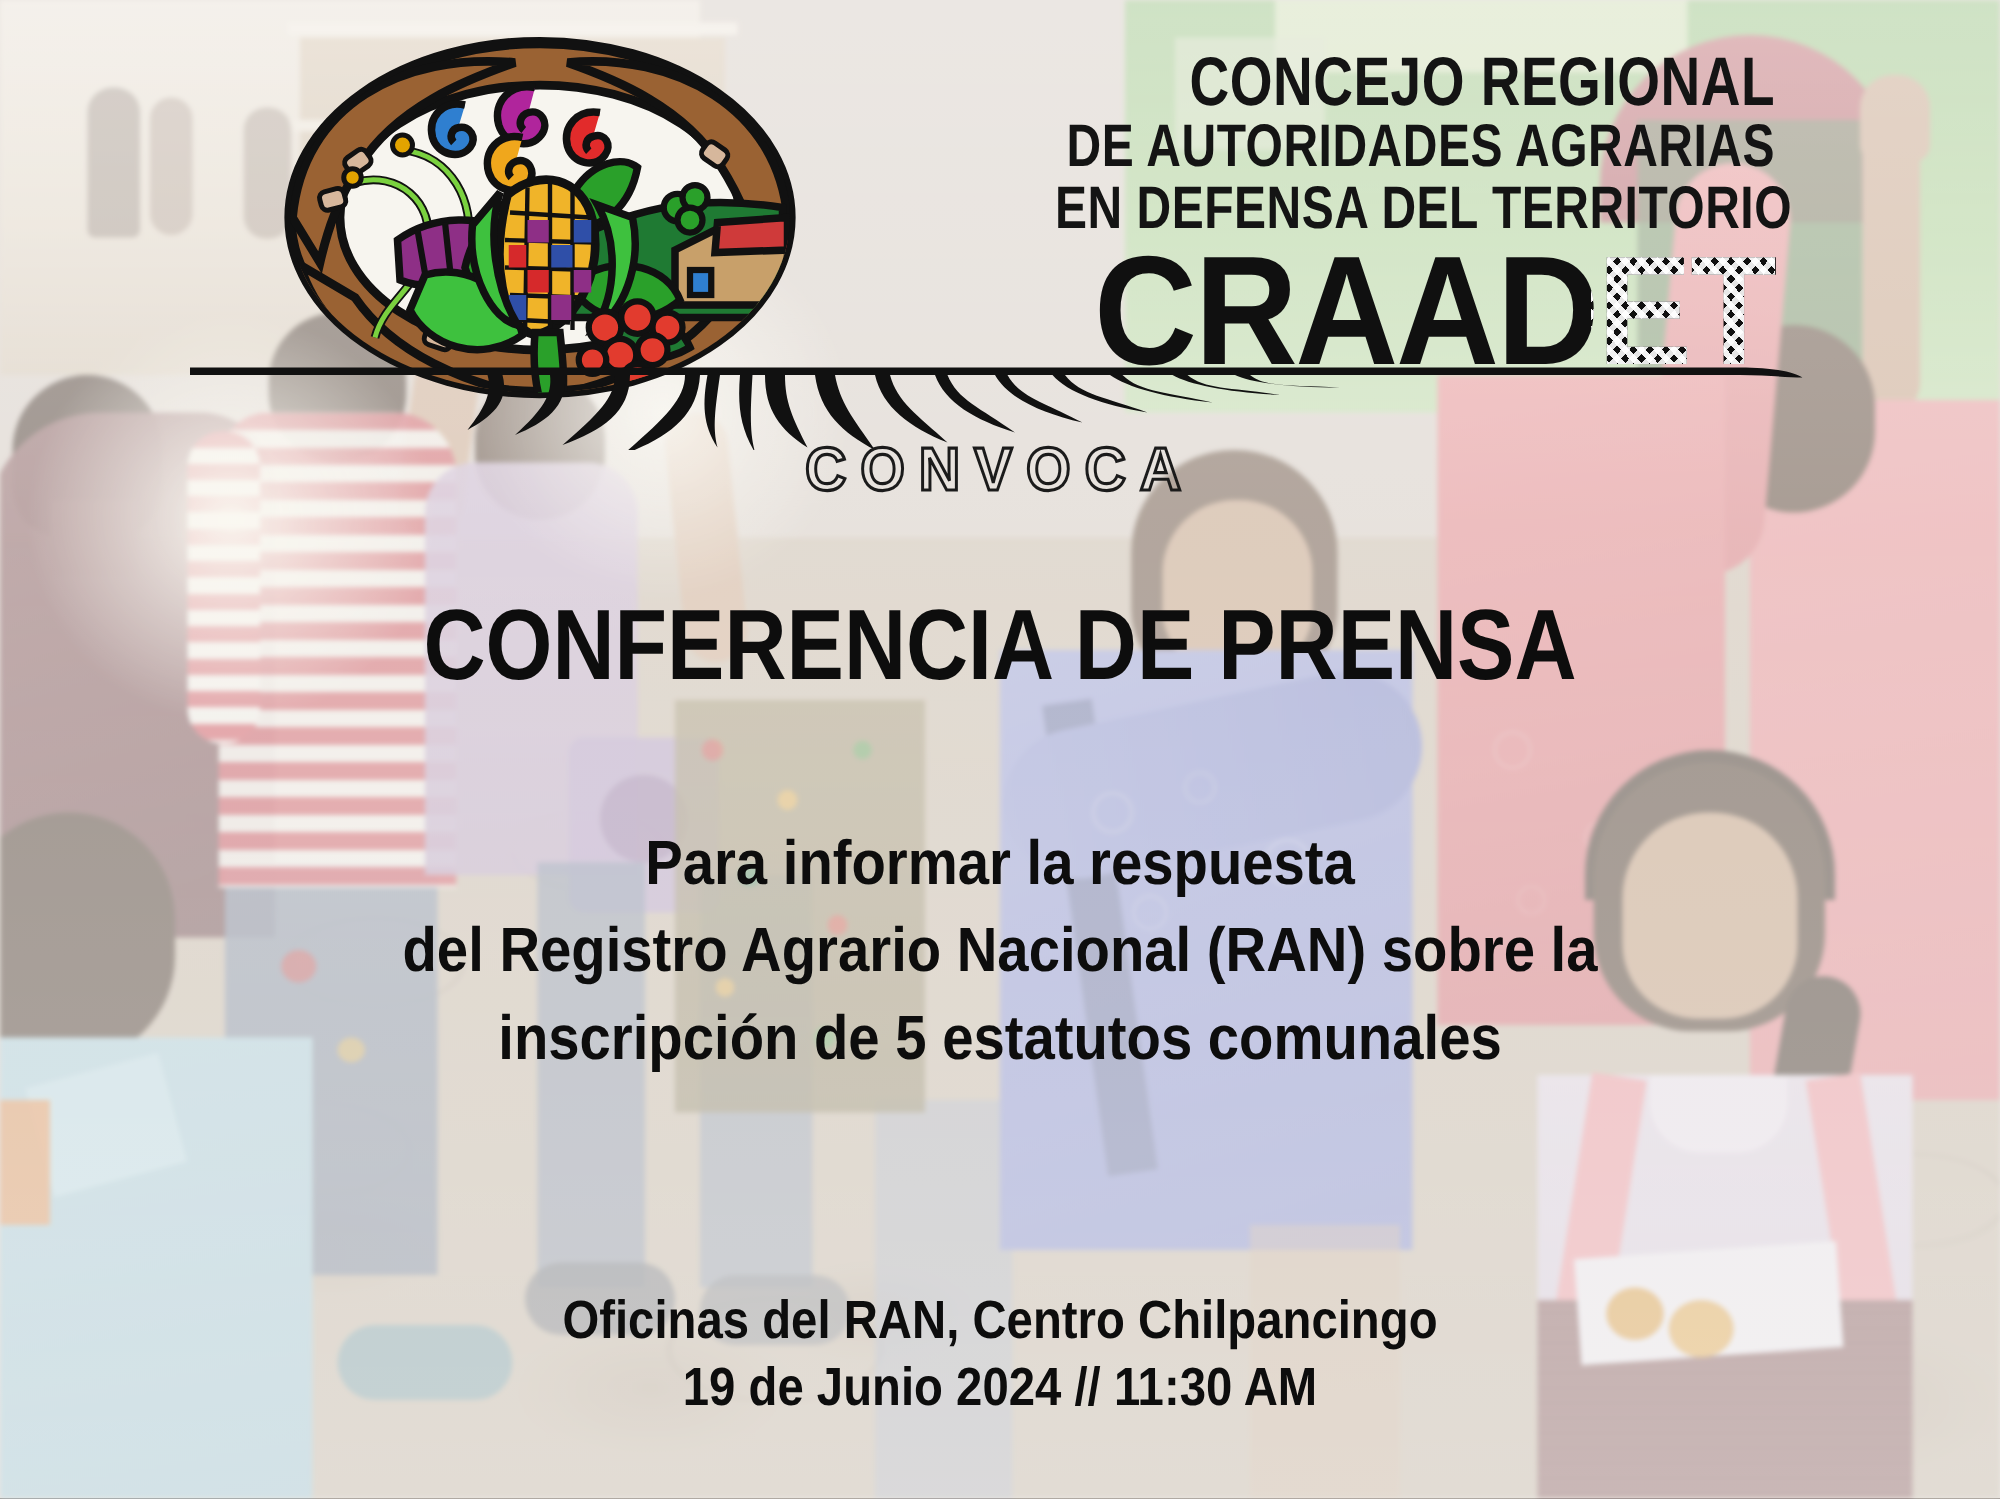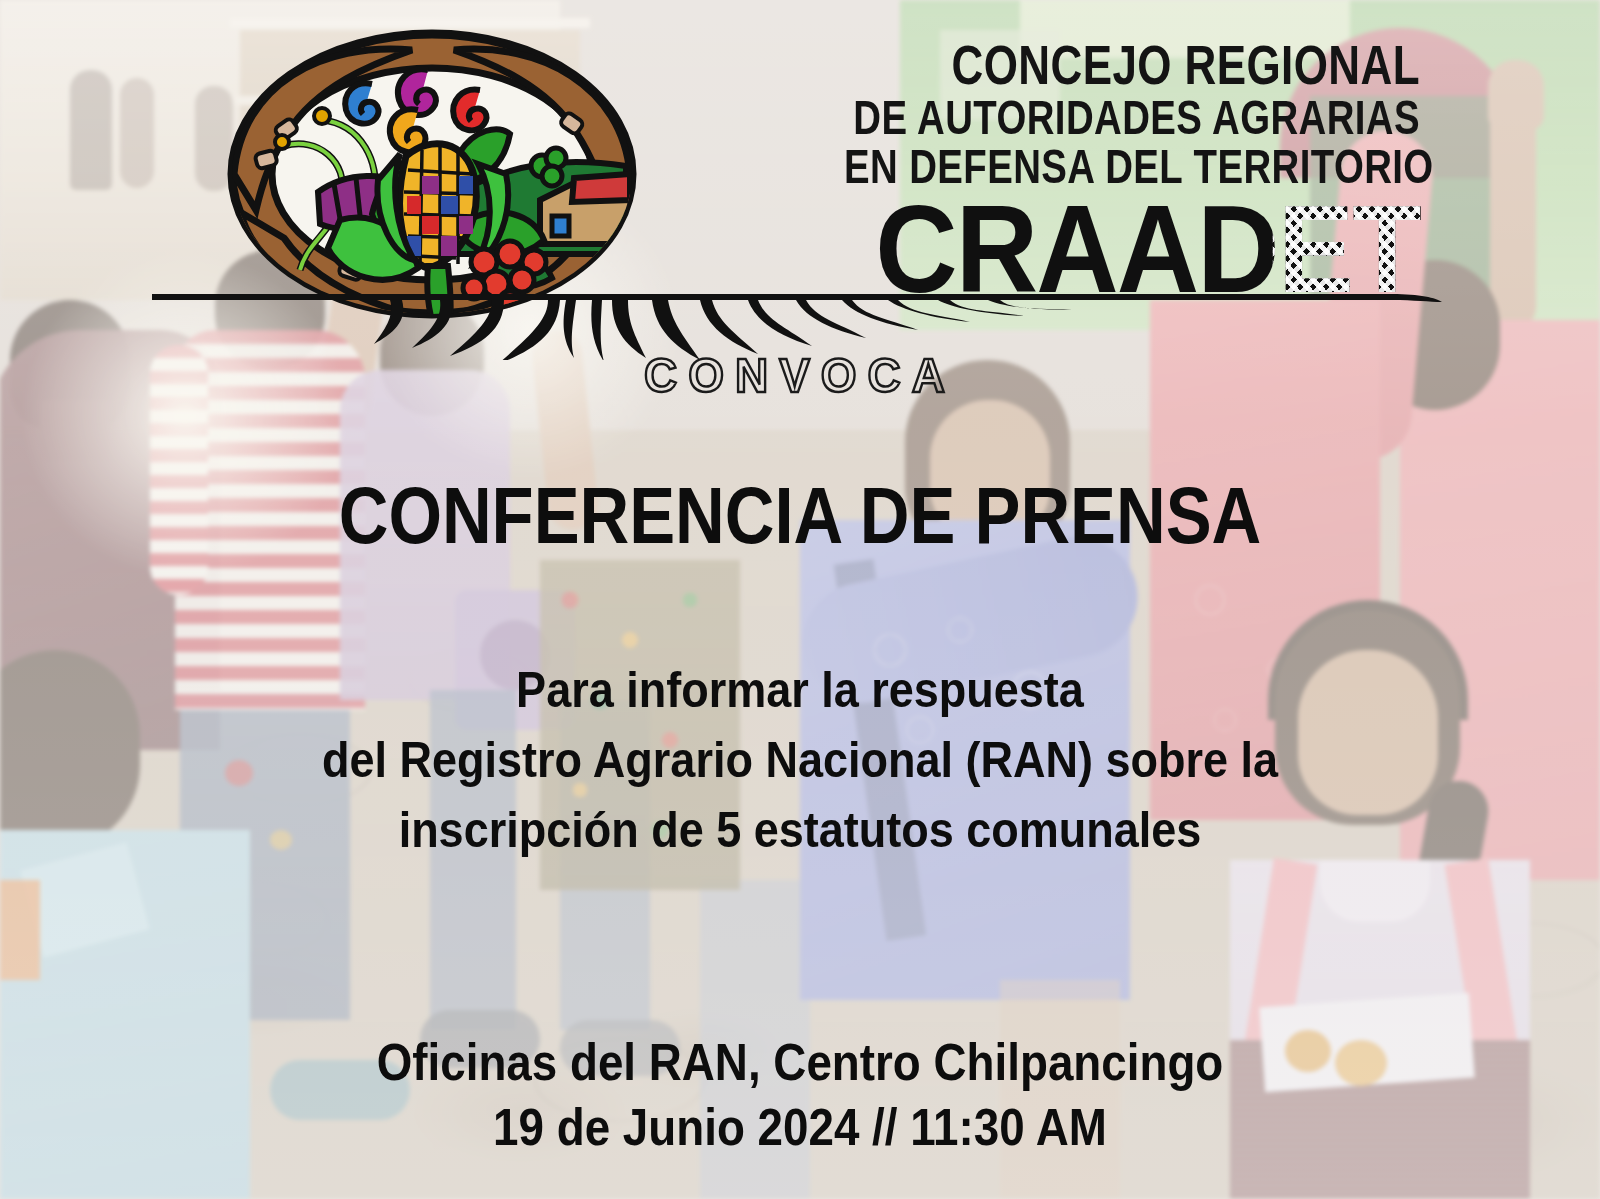--- a/index.html
+++ b/index.html
@@ -250,21 +250,21 @@
     font-family:"Liberation Sans", sans-serif;
     font-weight:bold;color:#0d0d0d;
     font-size:50px;line-height:1.40;
   }
   #body div{transform:scaleX(.90);}
 
   #footer{
     position:absolute;left:0;top:1030px;width:1600px;text-align:center;
     font-family:"Liberation Sans", sans-serif;
     font-weight:bold;color:#0d0d0d;
-    font-size:52px;line-height:1.25;
+    font-size:43px;line-height:1.25;
   }
   #footer div{transform:scaleX(.88);}
 </style>
 </head>
 <body>
 
 <div id="poster">
 
   <div id="photo">
     <div class="ly bldgL"></div>

